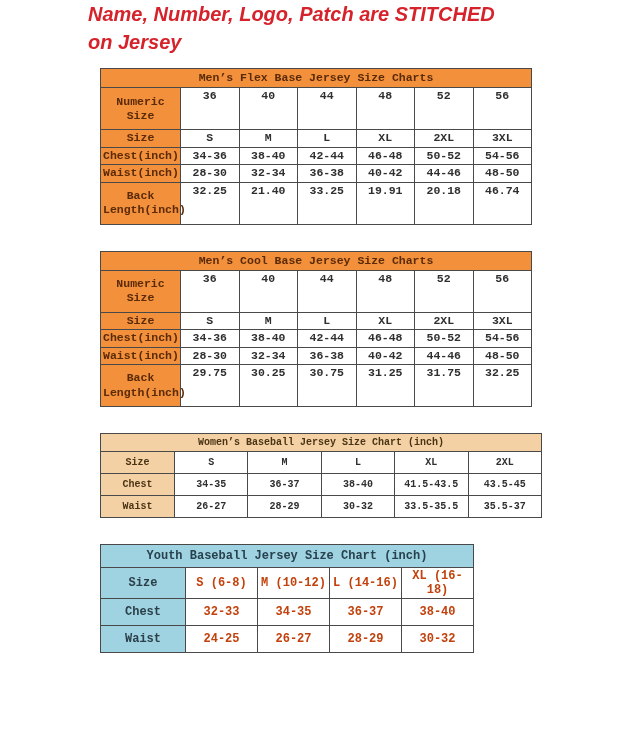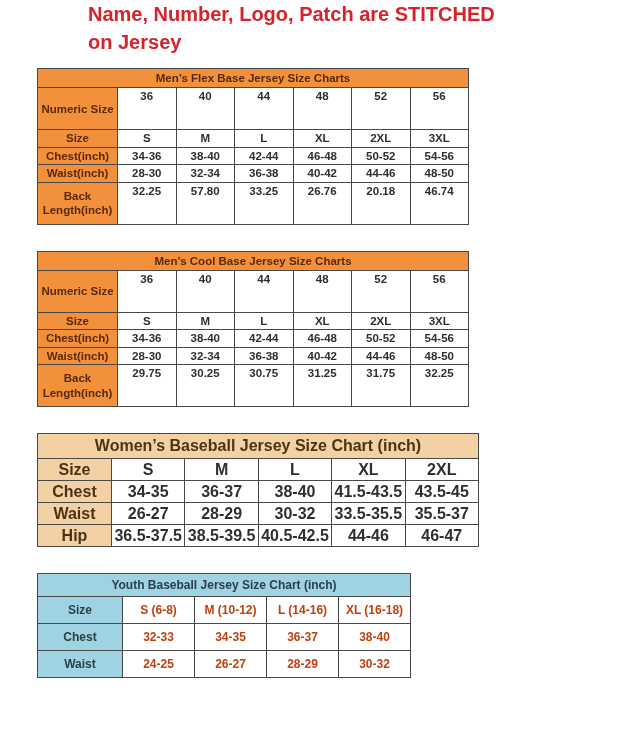--- a/index.html
+++ b/index.html
@@ -17,48 +17,50 @@
     font-weight: bold;
     font-style: italic;
     color: #d6232b;
     letter-spacing: -1px;
   }
   .subtitle {
     margin: 0 40px 12px 88px;
     font-size: 20px;
     line-height: 1.4;
     font-weight: bold;
+    font-style: italic;
     color: #d6232b;
     white-space: pre-line;
   }
   table.chart {
     border-collapse: collapse;
-    margin-left: 37px;
+    margin-left: 100px;
     margin-bottom: 26px;
     table-layout: fixed;
+    font-family: Liberation Mono, monospace;
   }
   .chart th, .chart td {
     border: 1.5px solid #494949;
     text-align: center;
     vertical-align: middle;
     font-weight: bold;
     padding: 1px 2px;
   }
   
   .t-men { width: 432px; }
   .t-men th, .t-men td { font-size: 11.5px; color: #2f2f2f; line-height: 1.25; }
   .t-men .t-title { background: #f2903c; color: #5b2a08; padding: 2px 0; }
   .t-men .rlabel  { background: #f2903c; color: #5b2a08; }
   .t-men tbody tr { height: 16px; }
   .t-men tr.tall { height: 42px; }
   .t-men tr.tall td { vertical-align: top; }
   .c-mlabel { width: 80px; }
   
   .t-women { width: 442px; }
-  .t-women th, .t-women td { font-size: 16px; color: #2f2f2f; }
+  .t-women th, .t-women td { font-size: 10px; color: #2f2f2f; }
   .t-women .t-title { background: #f3d1a4; color: #4a3415; padding: 3px 0; }
   .t-women .rlabel  { background: #f3d1a4; color: #4a3415; }
   .t-women tbody tr { height: 22px; }
   .c-wlabel { width: 74px; }
   
   .t-youth { width: 374px; margin-top: 5px; }
   .t-youth th, .t-youth td { font-size: 12px; color: #c2410c; }
   .t-youth .t-title { background: #9fd3e2; color: #27414d; padding: 4px 0; }
   .t-youth .rlabel  { background: #9fd3e2; color: #2b3f49; }
   .t-youth tbody tr { height: 27px; }
@@ -115,23 +117,23 @@
         <td>28-30</td>
         <td>32-34</td>
         <td>36-38</td>
         <td>40-42</td>
         <td>44-46</td>
         <td>48-50</td>
       </tr>
       <tr class="tall">
         <th class="rlabel">Back Length(inch)</th>
         <td>32.25</td>
-        <td>57.80</td>
+        <td>21.40</td>
         <td>33.25</td>
-        <td>26.76</td>
+        <td>19.91</td>
         <td>20.18</td>
         <td>46.74</td>
       </tr>
     </tbody>
   </table>
 
   <table class="chart t-men">
     <colgroup>
         <col class="c-mlabel">
         <col span="6">
@@ -218,28 +220,20 @@
         <td>43.5-45</td>
       </tr>
       <tr>
         <th class="rlabel">Waist</th>
         <td>26-27</td>
         <td>28-29</td>
         <td>30-32</td>
         <td>33.5-35.5</td>
         <td>35.5-37</td>
       </tr>
-      <tr>
-        <th class="rlabel">Hip</th>
-        <td>36.5-37.5</td>
-        <td>38.5-39.5</td>
-        <td>40.5-42.5</td>
-        <td>44-46</td>
-        <td>46-47</td>
-      </tr>
     </tbody>
   </table>
 
   <table class="chart t-youth">
     <colgroup>
         <col class="c-ylabel">
         <col span="4">
       </colgroup>
     <thead>
       <tr>

